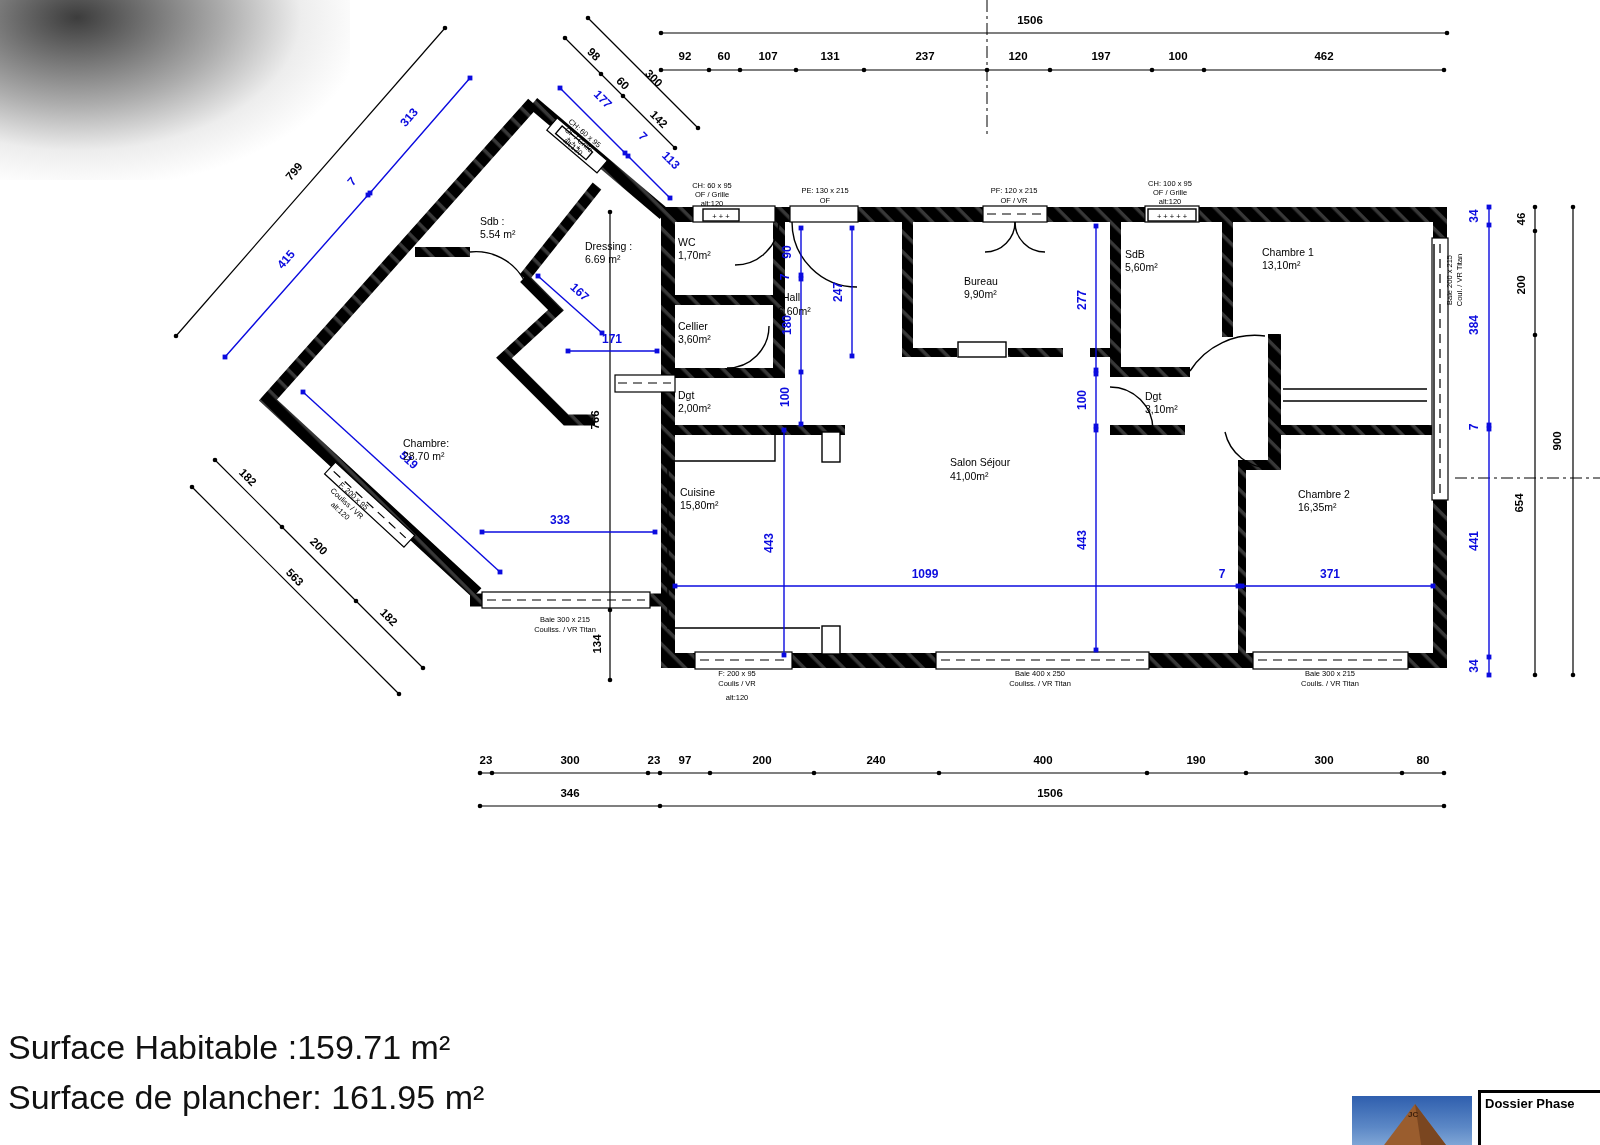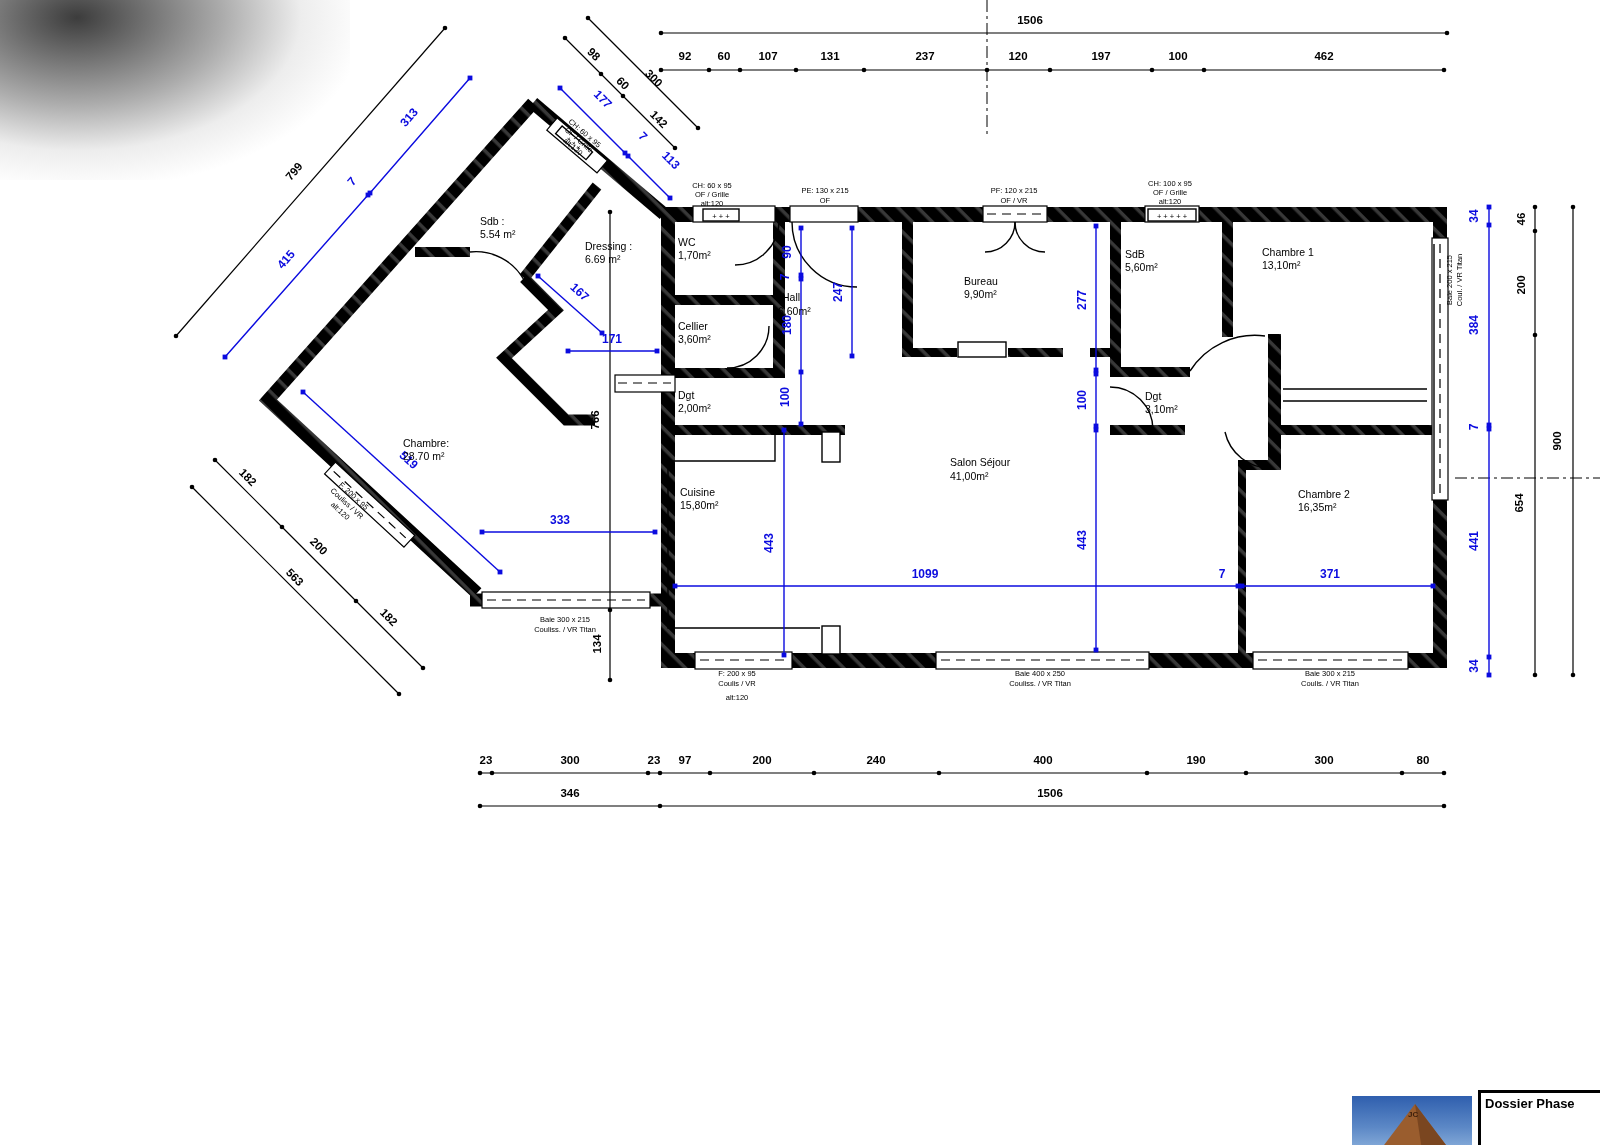--- a/index.html
+++ b/index.html
@@ -336,20 +336,22 @@
         <text class="wl" x="0" y="20">alt:120</text>
       </g>
       <g transform="translate(583,135) rotate(40.5)">
         <text class="wl" x="0" y="0">CH: 60 x 95</text>
         <text class="wl" x="0" y="9">OF / Grille</text>
         <text class="wl" x="0" y="18">alt:120</text>
       </g>
     </g>
   </svg>
 
+  <div class="surface" style="top:1028px">Surface Habitable  :159.71 m²</div>
+  <div class="surface" style="top:1078px">Surface de plancher: 161.95 m²</div>
 
   <div class="photo">
     <div class="pyr"></div>
     <div class="pyr2"></div>
     <div class="jc">JC</div>
   </div>
   <div class="tblock">
     <span>Dossier Phase</span>
   </div>
 </div>

